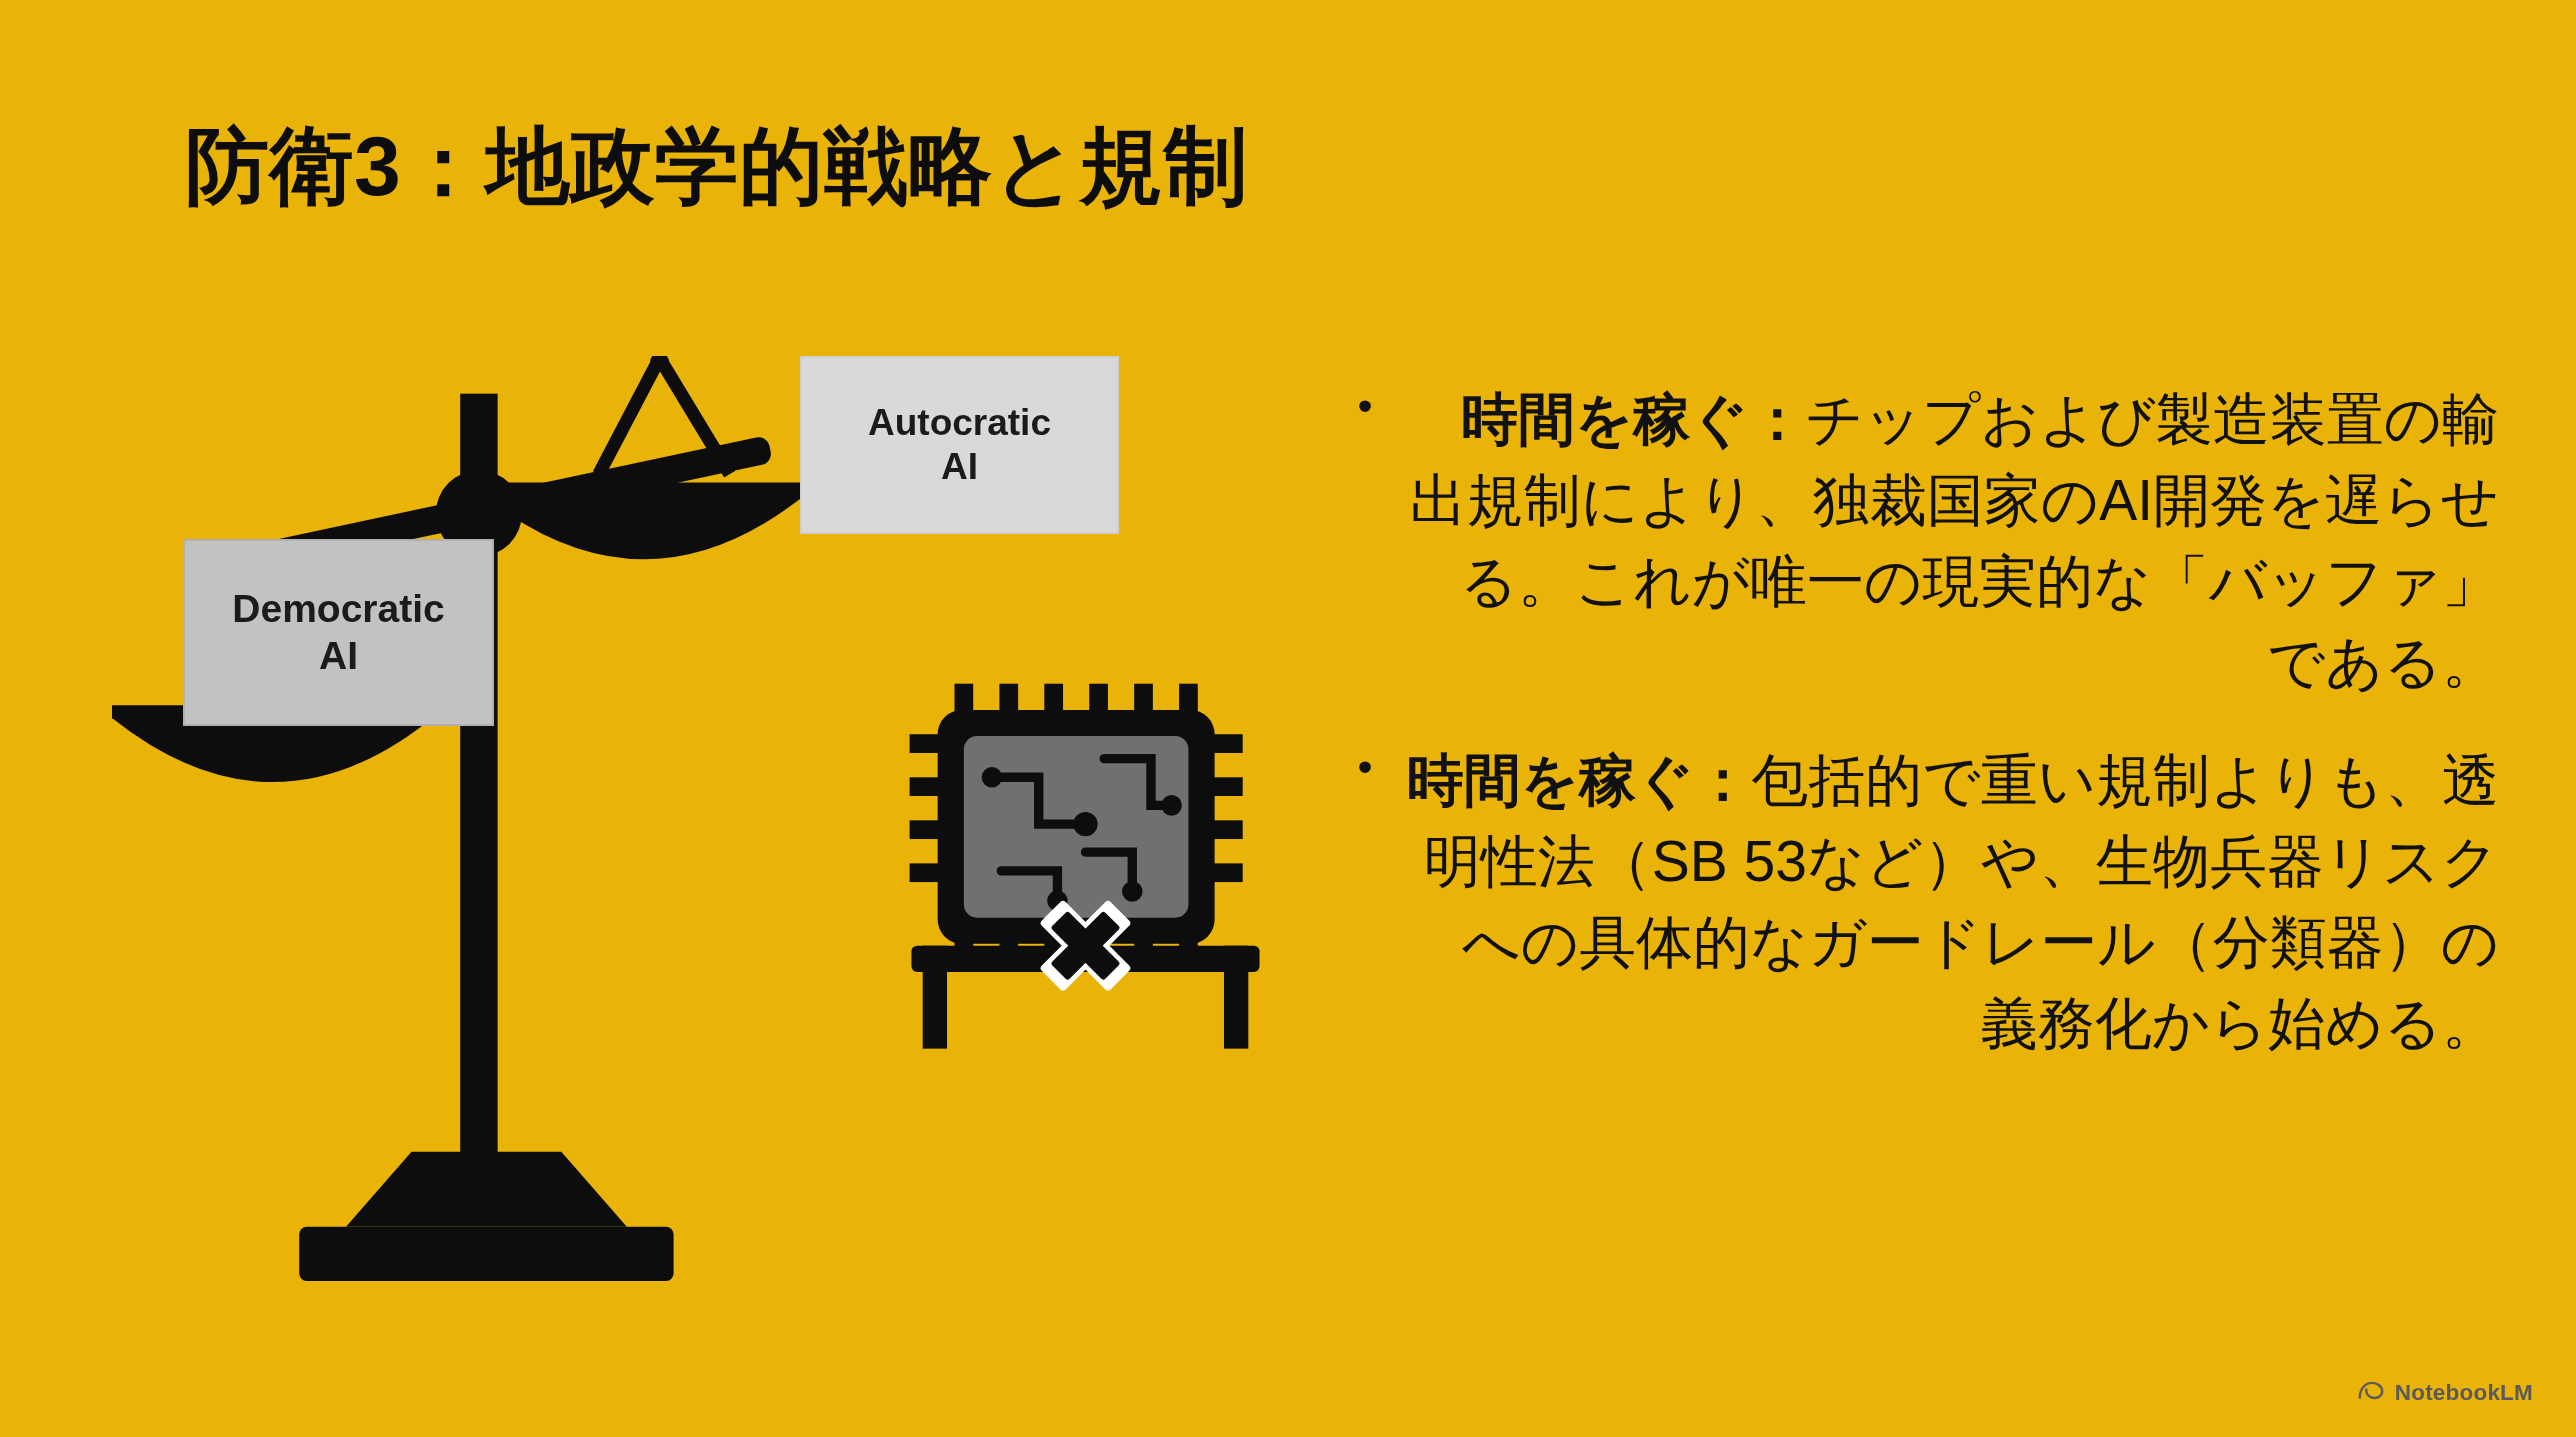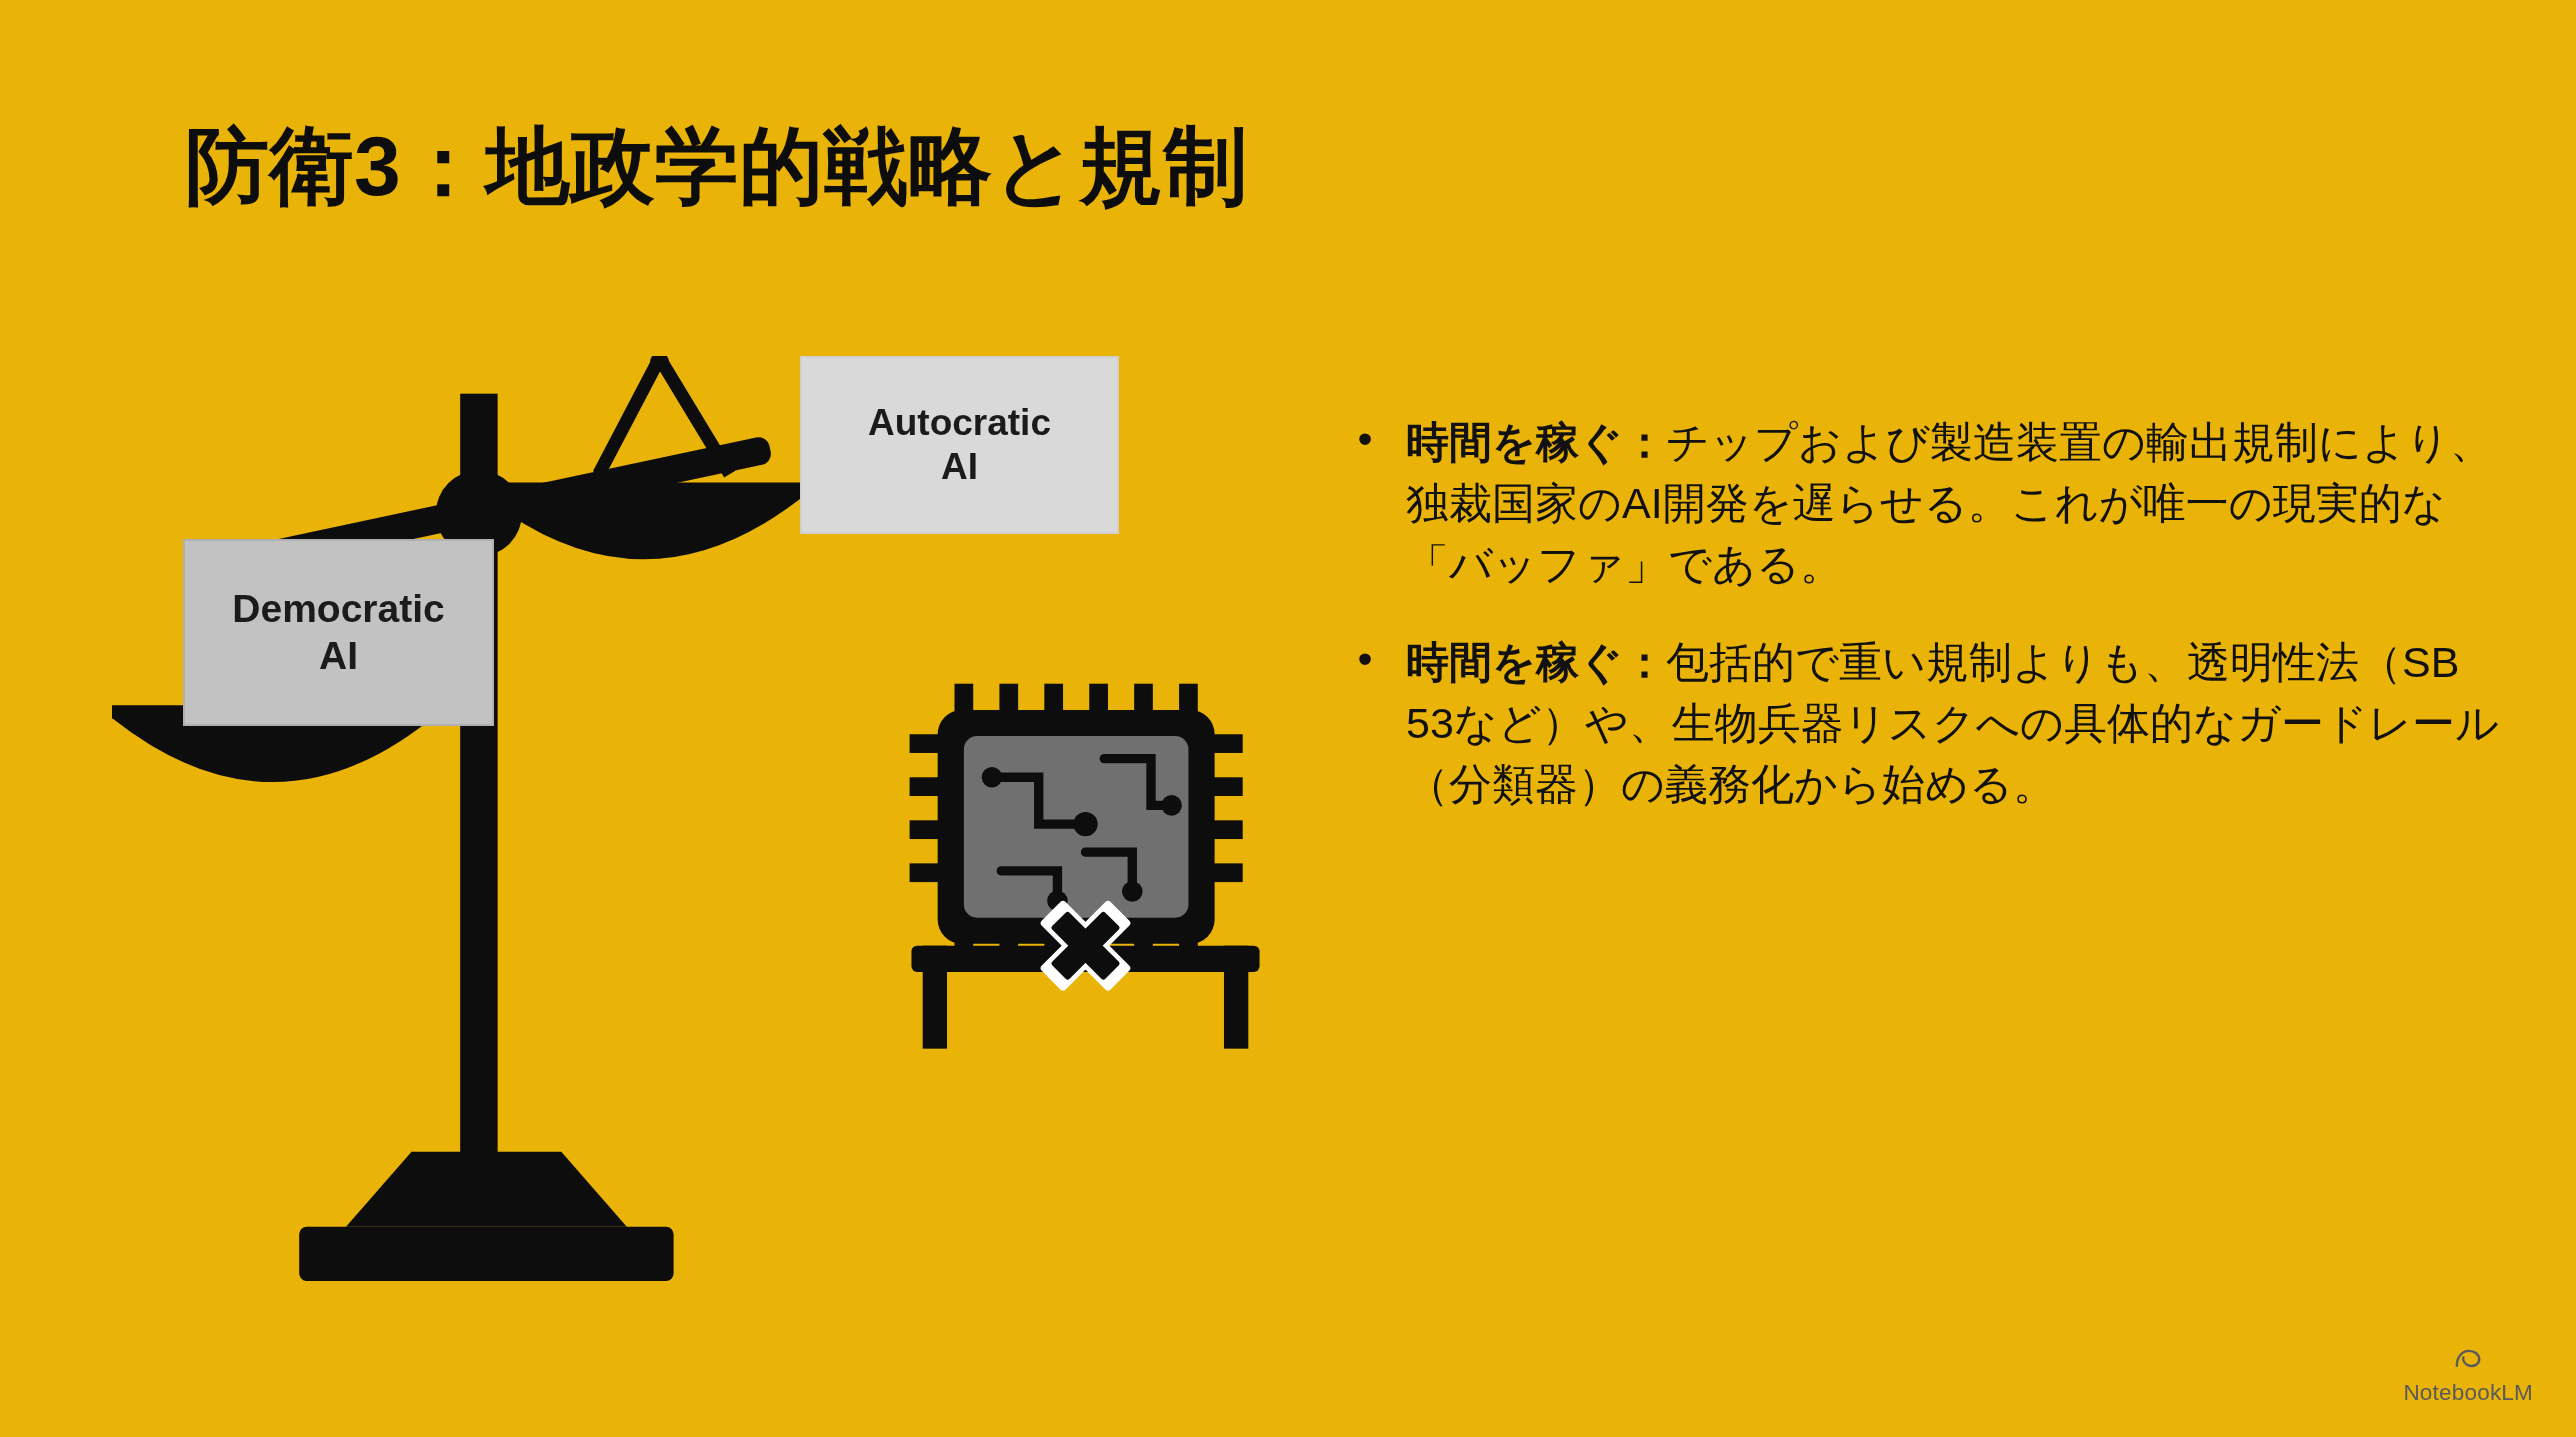--- a/index.html
+++ b/index.html
@@ -95,25 +95,24 @@
     position: absolute;
     left: 1348px;
     top: 379px;
     width: 1151px;
   }
 
   .bullet {
     position: relative;
     padding-left: 58px;
     margin-bottom: 37px;
-    font-size: 43px;
+    font-size: 57px;
     line-height: 1.42;
     color: #111111;
-    text-align: left;
-    margin-top: 33px;
+    text-align: right;
   }
 
   .bullet::before {
     content: "•";
     position: absolute;
     left: 9.4px;
     top: -3.7px;
     font-size: 43px;
     line-height: 1.42;
     color: #111111;
@@ -122,27 +121,26 @@
   .bullet b {
     font-weight: 700;
   }
 
   
   .brand {
     position: absolute;
     right: 43px;
     bottom: 32px;
     display: flex;
-    align-items: center;
+    align-items: flex-start;
     gap: 9.4px;
     color: #5a5a5a;
     font-size: 22.5px;
-    font-weight: 400;
+    font-weight: 700;
     letter-spacing: 0.2px;
-    flex-direction: column;
   }
   .brand svg { display: block; }
 </style>
 </head>
 <body>
 
 <div class="slide">
 
   <div class="slide-title">防衛3：地政学的戦略と規制</div>
 

